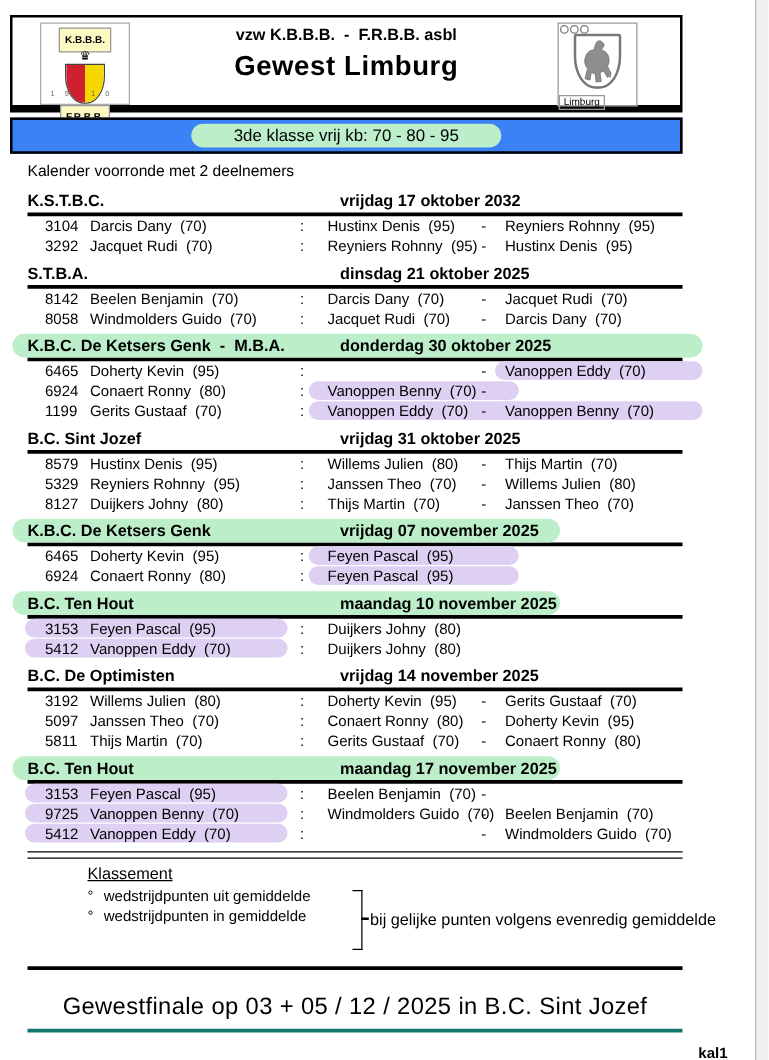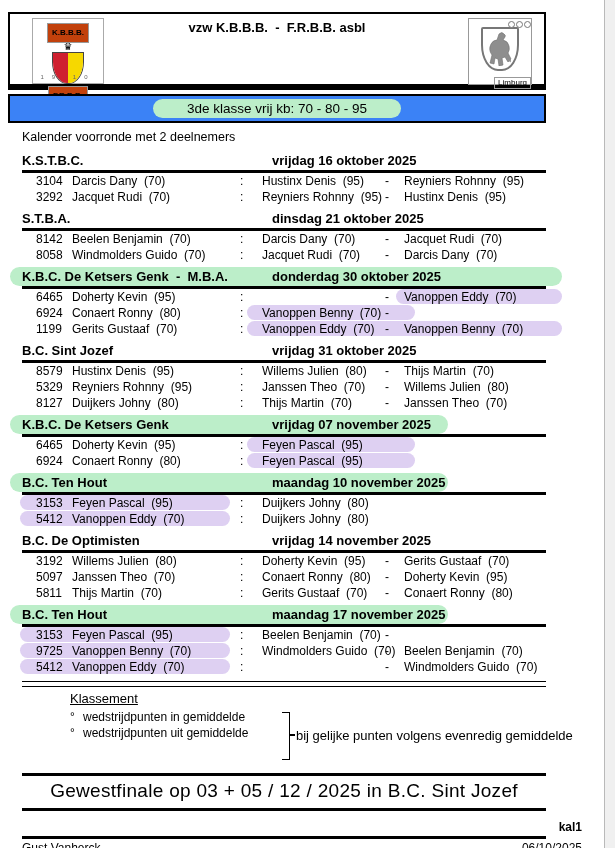--- a/index.html
+++ b/index.html
@@ -15,31 +15,31 @@
   .class-pill{background:var(--green);border-radius:10px;height:19px;line-height:19px;
               padding:0 34px;font-size:13.5px;white-space:pre;}
   .hc{position:absolute;left:120px;right:120px;top:0;text-align:center;}
   .hc .l1{font-size:13px;font-weight:bold;margin-top:6px;white-space:pre;}
   .hc .l2{font-size:22px;font-weight:bold;margin-top:5px;letter-spacing:.5px;}
   .hc .l3{font-size:13.5px;font-weight:bold;margin-top:6px;white-space:pre;}
   
   .logo-l{position:absolute;left:22px;top:4px;width:70px;height:62px;border:1px solid #aaa;
           background:#fff;text-align:center;padding-top:2px;}
   .logo-l .lbl{display:inline-block;border:1px solid #999;font-size:8px;font-weight:bold;
-               padding:4px 4px;line-height:10px;background:#c2410c;}
+               padding:4px 4px;line-height:10px;background:#fef9c3;}
   .crown{font-size:10px;line-height:8px;height:9px;}
   .shield{width:30px;height:30px;margin:0 auto;border:1px solid #444;
           border-radius:0 0 15px 15px / 0 0 22px 22px;display:flex;overflow:hidden;}
   .shield .half-r{width:50%;background:#cf2030;}
   .shield .half-y{width:50%;background:#f6d800;}
   .yeardots{font-size:6px;color:#666;letter-spacing:8px;line-height:6px;height:0;
             position:relative;top:-10px;}
   
-  .logo-r{position:absolute;right:12px;top:4px;width:62px;height:64px;border:1px solid #999;
-          background:#fff;text-align:right;padding-top:1px;}
+  .logo-r{position:absolute;right:34px;top:4px;width:62px;height:64px;border:1px solid #999;
+          background:#fff;text-align:left;padding-top:1px;}
   .dots{height:7px;line-height:5px;}
   .dots i{display:inline-block;width:5px;height:5px;border:1px solid #777;border-radius:50%;
           margin:0 0.5px;background:#fff;}
   .lshield{width:34px;height:40px;margin:0 auto;border:2px solid #777;
            border-radius:2px 2px 17px 17px / 2px 2px 26px 26px;display:flex;
            align-items:center;justify-content:center;background:#fff;}
   .logo-r .lbl{display:inline-block;border:1px solid #999;font-size:8px;
                padding:0 3px;line-height:10px;margin-top:1px;}
   
   .flow{position:absolute;left:0;top:128px;width:604px;}
@@ -69,22 +69,22 @@
   
   .klass{position:relative;margin-left:70px;height:70px;font-size:12px;}
   .klass .ktitle{font-size:13px;text-decoration:underline;margin-bottom:3px;}
   .kbullet{line-height:16px;}
   .kbullet .deg{display:inline-block;width:13px;}
   .bracket{position:absolute;left:212px;top:21px;width:7px;height:46px;
            border:1.5px solid #000;border-left:none;}
   .bracket:after{content:'';position:absolute;right:-6px;top:21px;width:6px;height:1.5px;background:#000;}
   .knote{position:absolute;left:226px;top:37px;font-size:13px;white-space:pre;}
   
-  .finale{margin:12px 0 0 22px;width:524px;border-top:3px solid #000;border-bottom:3px solid #000000;
-          text-align:center;font-size:19px;padding:4px 0 6px;letter-spacing:.3px;white-space:pre;}
+  .finale{margin:12px 0 0 22px;width:524px;border-top:3px solid #000;border-bottom:3px solid #0f766e;
+          text-align:center;font-size:19px;padding:19px 0 6px;letter-spacing:.3px;white-space:pre;}
   .kal{margin:9px 22px 0 0;text-align:right;font-size:12px;font-weight:bold;}
   .foot-line{margin:2px 0 0 22px;width:524px;height:3px;background:#000;}
   .foot{display:flex;justify-content:space-between;margin:2px 22px 0 22px;font-size:12px;}
 </style>
 </head>
 <body>
 
 <div class="page">
 
   <div class="header-box">
@@ -94,20 +94,21 @@
       <div class="shield">
         <div class="half-r"></div>
         <div class="half-y"></div>
       </div>
       <div class="yeardots">19 10</div>
       <span class="lbl">F.R.B.B.</span>
     </div>
 
     <div class="hc">
       <div class="l1">vzw K.B.B.B.  -  F.R.B.B. asbl</div>
+      <div class="l2">Gewest Limburg</div>
     </div>
 
     <div class="logo-r">
       <div class="dots"><i></i><i></i><i></i></div>
       <div class="lshield">
         <svg width="26" height="34" viewBox="0 0 26 34">
           <path d="M12 2 q3 -3 5 0 q2 1 1 3 l-2 3 q5 1 6 6 q1 4 -1 7 l3 6 -3 3 -3 -5 -3 1 1 7 -4 1 -1 -7 -3 -1 -1 6 -4 -1 2 -8 q-4 -5 -1 -11 q2 -4 6 -4 z" fill="#8e8e8e" stroke="#6f6f6f" stroke-width="0.6"></path>
           <path d="M20 24 q4 2 3 6" fill="none" stroke="#8e8e8e" stroke-width="1.4"></path>
         </svg>
       </div>
@@ -119,21 +120,21 @@
     <span class="class-pill">3de klasse vrij kb: 70 - 80 - 95</span>
   </div>
 
   <div class="flow">
     <div class="intro">Kalender voorronde met 2 deelnemers</div>
 
     <div>
         <div class="section">
           <div class="sec-head">
             <span class="club">K.S.T.B.C.</span>
-            <span class="date">vrijdag 16 oktober 2025</span>
+            <span class="date">vrijdag 17 oktober 2032</span>
           </div>
           <div class="rule"></div>
           <div class="row">
             <span class="num">3104</span>
             <span class="p1">Darcis Dany  (70)</span>
             <span class="colon">:</span>
             <span class="p2">Hustinx Denis  (95)</span>
             <span class="dashx">-</span>
             <span class="p3">Reyniers Rohnny  (95)</span>
           </div>
@@ -342,22 +343,22 @@
             <span class="p3">Windmolders Guido  (70)</span>
           </div>
         </div>
       </div>
 
     <div class="dbl-line"></div>
 
     <div class="klass">
       <div class="ktitle">Klassement</div>
       <div>
+          <div class="kbullet"><span class="deg">°</span><span>wedstrijdpunten uit gemiddelde</span></div>
           <div class="kbullet"><span class="deg">°</span><span>wedstrijdpunten in gemiddelde</span></div>
-          <div class="kbullet"><span class="deg">°</span><span>wedstrijdpunten uit gemiddelde</span></div>
         </div>
       <div class="bracket"></div>
       <div class="knote">bij gelijke punten volgens evenredig gemiddelde</div>
     </div>
 
     <div class="finale">Gewestfinale op 03 + 05 / 12 / 2025 in B.C. Sint Jozef</div>
 
     <div class="kal">kal1</div>
     <div class="foot-line"></div>
     <div class="foot">

